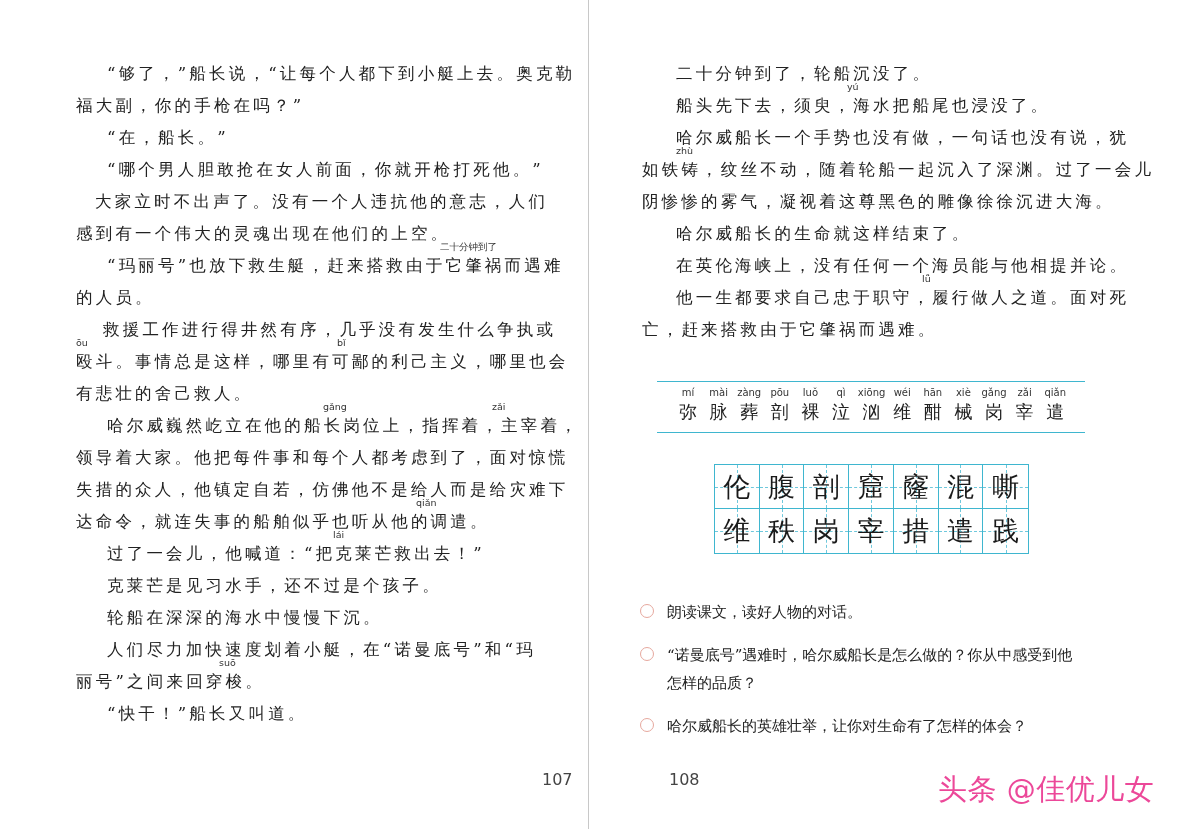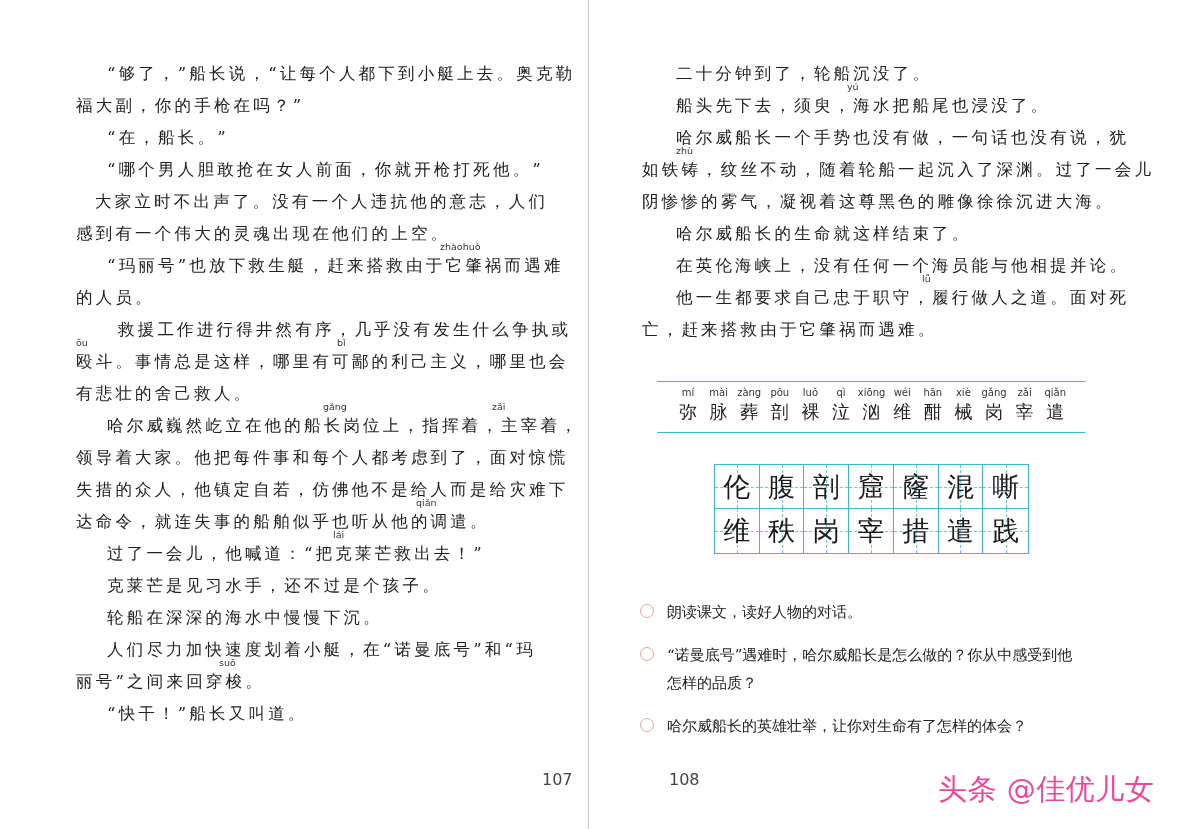--- a/index.html
+++ b/index.html
@@ -52,34 +52,34 @@
 
 <div id="left-text">
     <div class="para" style="left: 107px; top: 58px;">“够了，”船长说，“让每个人都下到小艇上去。奥克勒</div>
     <div class="para" style="left: 76px; top: 90px;">福大副，你的手枪在吗？”</div>
     <div class="para" style="left: 107px; top: 122px;">“在，船长。”</div>
     <div class="para" style="left: 107px; top: 154px;">“哪个男人胆敢抢在女人前面，你就开枪打死他。”</div>
     <div class="para" style="left: 95px; top: 186px;">大家立时不出声了。没有一个人违抗他的意志，人们</div>
     <div class="para" style="left: 76px; top: 218px;">感到有一个伟大的灵魂出现在他们的上空。</div>
     <div class="para" style="left: 107px; top: 250px;">“玛丽号”也放下救生艇，赶来搭救由于它肇祸而遇难</div>
     <div class="para" style="left: 76px; top: 282px;">的人员。</div>
-    <div class="para" style="left: 118px; top: 314px;">救援工作进行得井然有序，几乎没有发生什么争执或</div>
+    <div class="para" style="left: 103px; top: 314px;">救援工作进行得井然有序，几乎没有发生什么争执或</div>
     <div class="para" style="left: 76px; top: 346px;">殴斗。事情总是这样，哪里有可鄙的利己主义，哪里也会</div>
     <div class="para" style="left: 76px; top: 378px;">有悲壮的舍己救人。</div>
     <div class="para" style="left: 107px; top: 410px;">哈尔威巍然屹立在他的船长岗位上，指挥着，主宰着，</div>
     <div class="para" style="left: 76px; top: 442px;">领导着大家。他把每件事和每个人都考虑到了，面对惊慌</div>
     <div class="para" style="left: 76px; top: 474px;">失措的众人，他镇定自若，仿佛他不是给人而是给灾难下</div>
     <div class="para" style="left: 76px; top: 506px;">达命令，就连失事的船舶似乎也听从他的调遣。</div>
     <div class="para" style="left: 107px; top: 538px;">过了一会儿，他喊道：“把克莱芒救出去！”</div>
     <div class="para" style="left: 107px; top: 570px;">克莱芒是见习水手，还不过是个孩子。</div>
     <div class="para" style="left: 107px; top: 602px;">轮船在深深的海水中慢慢下沉。</div>
     <div class="para" style="left: 107px; top: 634px;">人们尽力加快速度划着小艇，在“诺曼底号”和“玛</div>
     <div class="para" style="left: 76px; top: 666px;">丽号”之间来回穿梭。</div>
     <div class="para" style="left: 107px; top: 698px;">“快干！”船长又叫道。</div>
-    <div class="py" style="left: 440px; top: 241px;">zhàohuò</div>
+    <div class="py" style="left: 440px; top: 241px;">二十分钟到了</div>
     <div class="py" style="left: 76px; top: 337px;">ōu</div>
     <div class="py" style="left: 337px; top: 337px;">bǐ</div>
     <div class="py" style="left: 323px; top: 401px;">gǎng</div>
     <div class="py" style="left: 492px; top: 401px;">zǎi</div>
     <div class="py" style="left: 416px; top: 497px;">qiǎn</div>
     <div class="py" style="left: 333px; top: 529px;">lái</div>
     <div class="py" style="left: 219px; top: 657px;">suō</div>
   </div>
 <div id="right-text">
     <div class="para" style="left: 676px; top: 58px;">二十分钟到了，轮船沉没了。</div>

